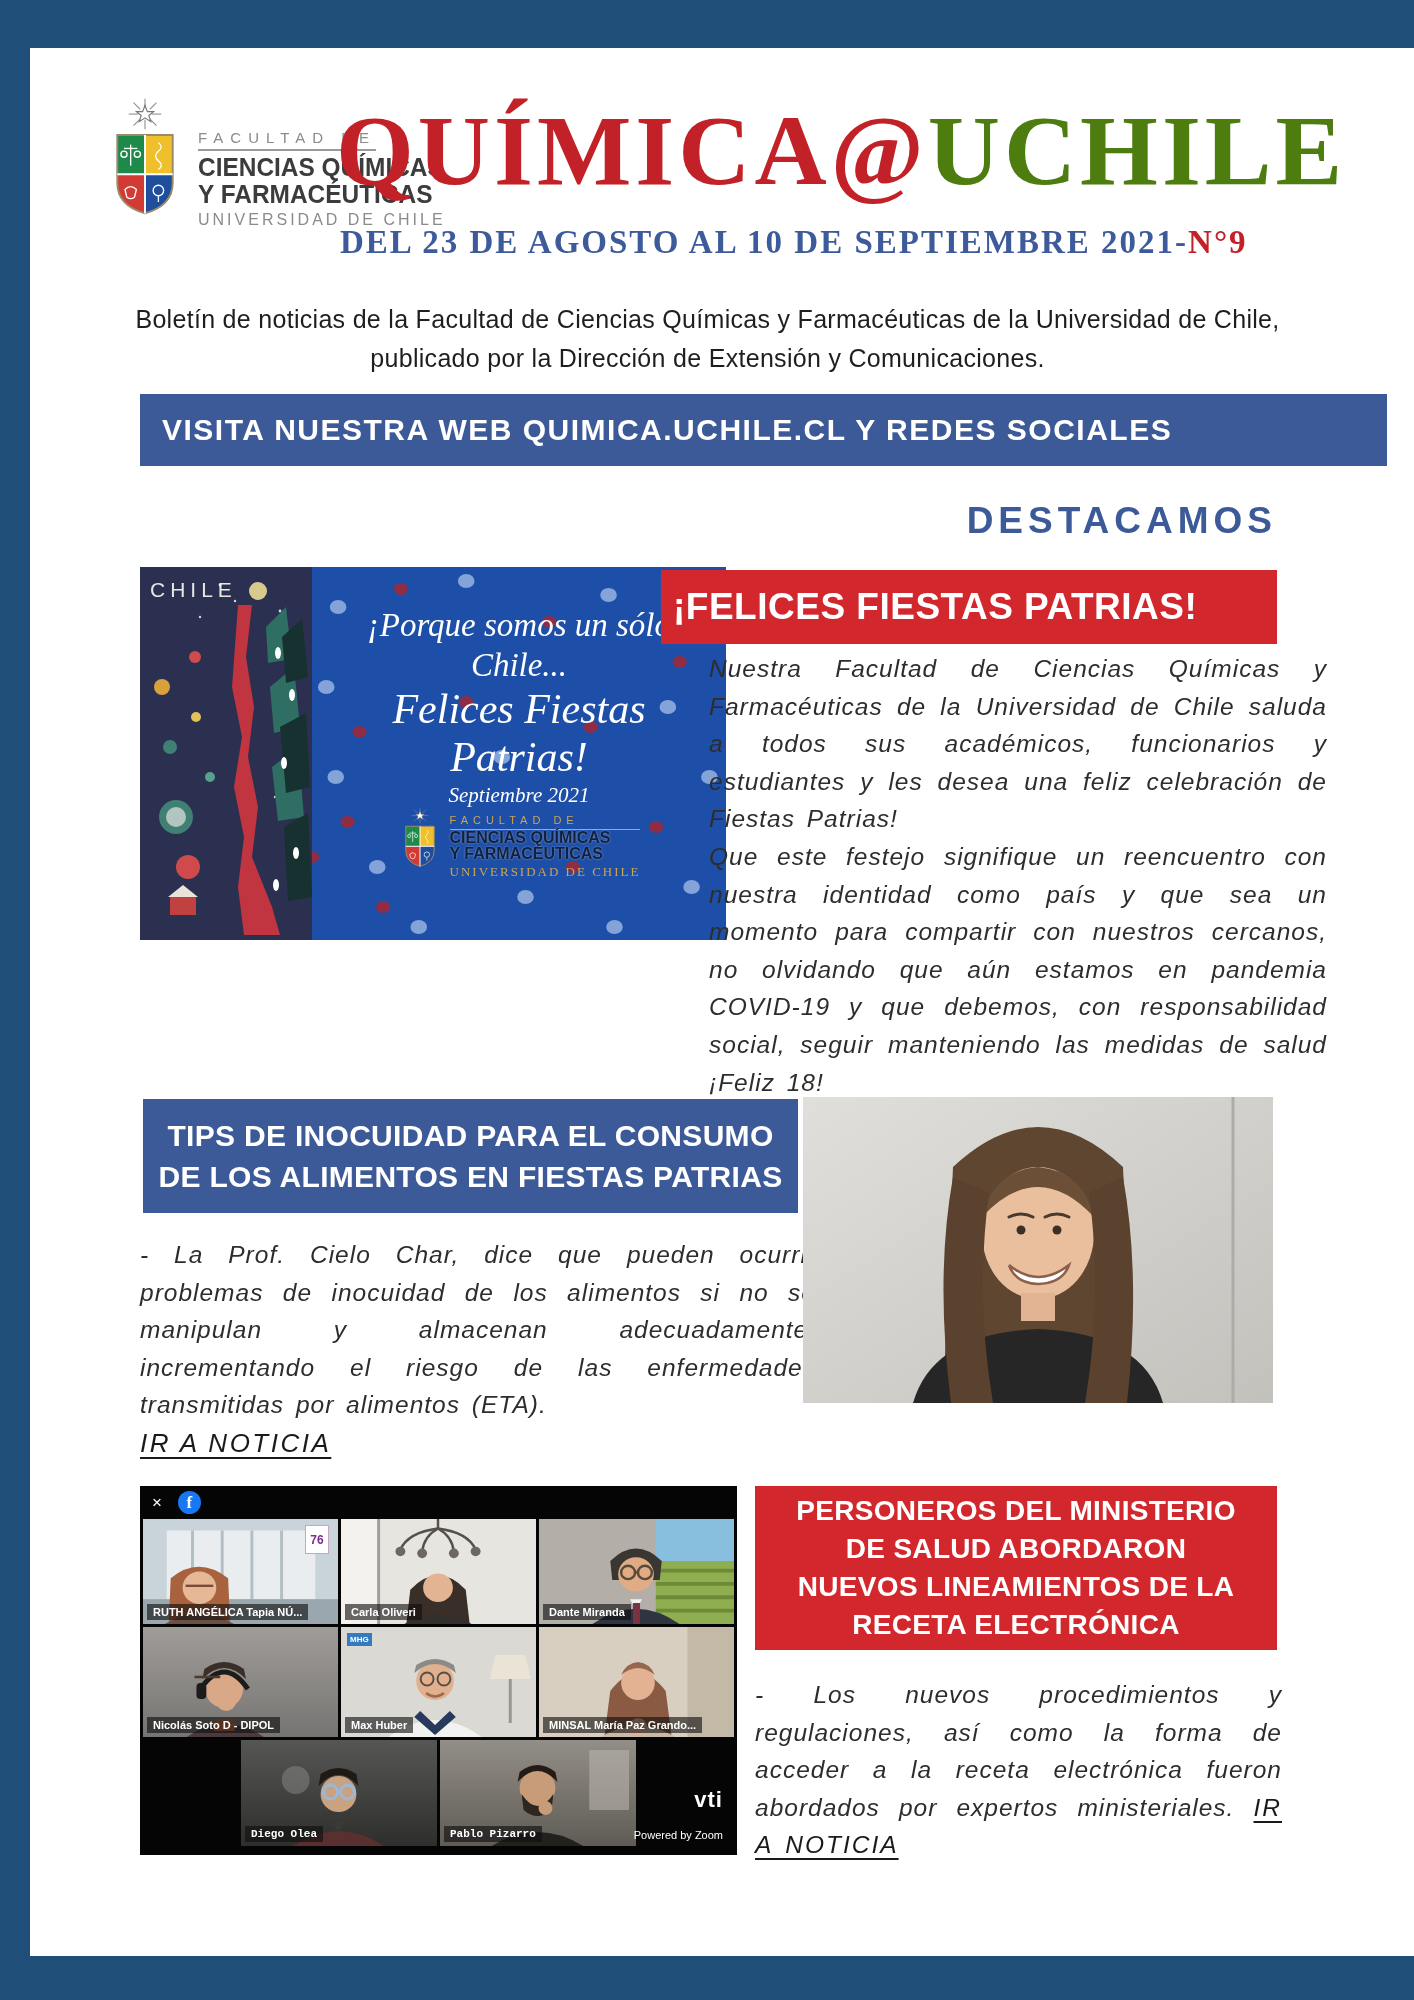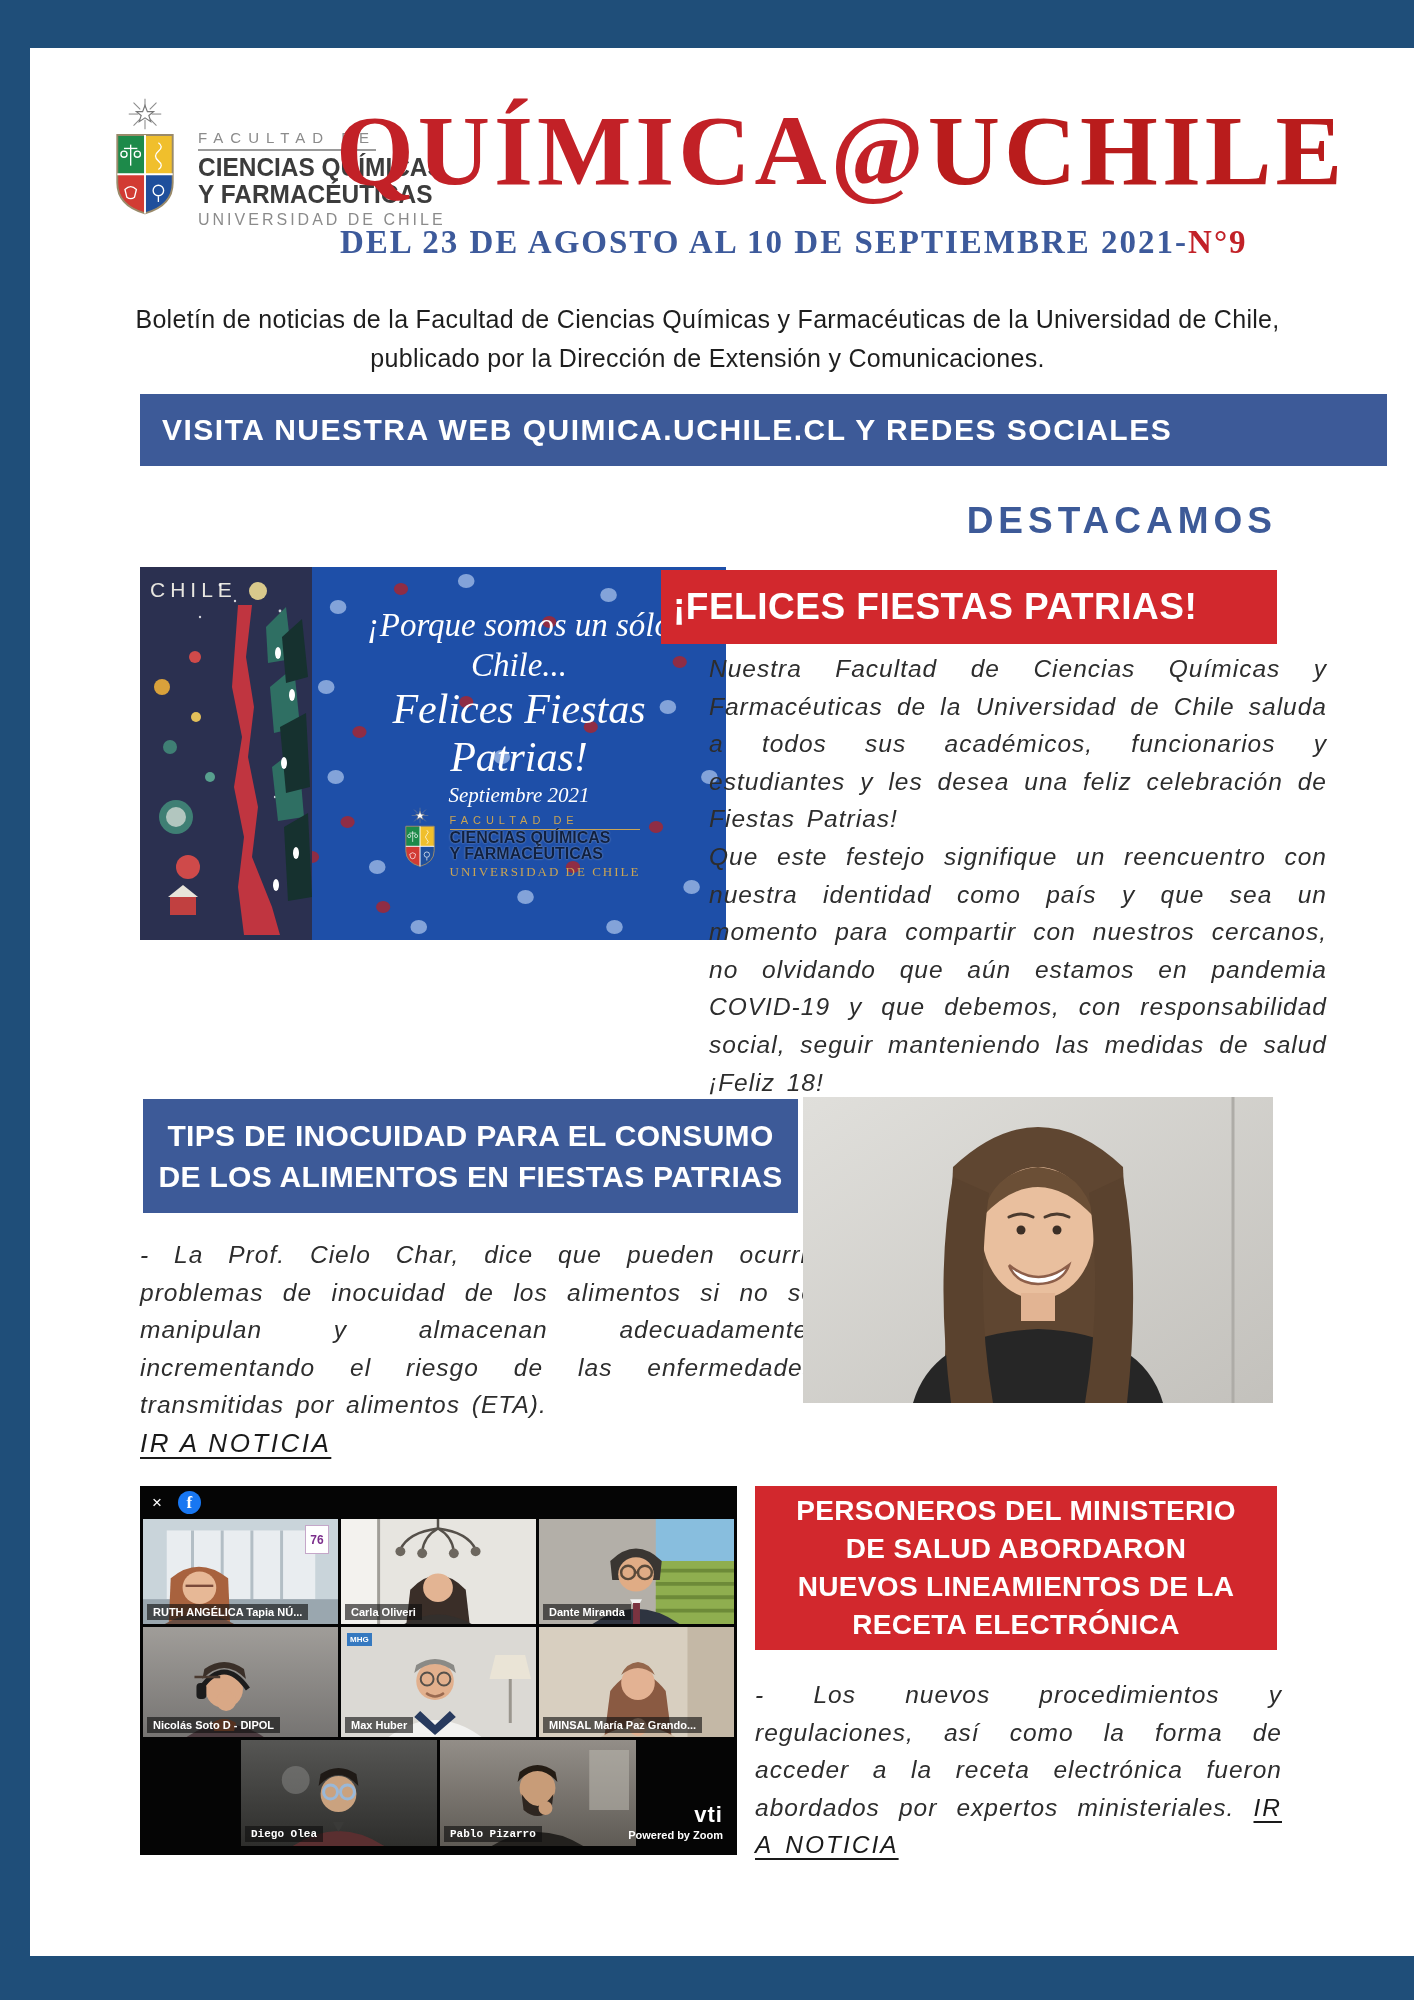--- a/index.html
+++ b/index.html
@@ -16,21 +16,21 @@
   .logo svg.shield{width:86px;height:124px;flex:none;}
   .logo-text{margin-left:10px;margin-top:34px;line-height:1.04;}
   .lg1{color:#8b8b8b;font-size:15px;letter-spacing:7px;border-bottom:2px solid #9a9a9a;
        padding-bottom:3px;margin-bottom:3px;width:fit-content;}
   .lg2,.lg3{color:#3c3c3c;font-weight:bold;font-size:26px;transform:scaleX(.94);transform-origin:left;}
   .lg4{color:#8b8b8b;font-size:16px;letter-spacing:3px;margin-top:4px;}
 
   .title{position:absolute;left:336px;top:92px;font-family:"Liberation Serif",serif;
          font-weight:bold;font-size:100px;line-height:1.18;letter-spacing:4px;white-space:nowrap;}
   .title .t-red{color:#c22127;}
-  .title .t-blue{color:#b91c1c;}
+  .title .t-blue{color:#4d7c0f;}
   .dateline{position:absolute;left:340px;top:224px;font-family:"Liberation Serif",serif;
             font-weight:bold;font-size:33px;letter-spacing:2px;color:#3d5a9b;white-space:nowrap;}
   .dateline .issue{color:#c22127;}
 
   .intro{position:absolute;left:110px;top:300px;width:1195px;text-align:center;
          font-size:25px;line-height:39px;color:#1e1e1e;letter-spacing:.3px;}
 
   .web-banner{position:absolute;left:140px;top:394px;width:1247px;height:72px;background:#3d5a98;
               color:#fff;font-weight:bold;font-size:30px;letter-spacing:1.5px;display:flex;
               align-items:center;padding-left:22px;box-sizing:border-box;}
@@ -92,21 +92,21 @@
   .pname{position:absolute;left:4px;bottom:4px;background:rgba(15,15,15,.62);color:#fff;
          font-size:11px;font-weight:bold;padding:2px 6px;white-space:nowrap;max-width:90%;
          overflow:hidden;text-overflow:ellipsis;}
   .badge76{position:absolute;top:6px;right:9px;width:22px;height:27px;background:#fff;
            border:1px solid #c5a7c9;color:#7b2d8b;font-size:12px;font-weight:bold;display:flex;
            align-items:center;justify-content:center;}
   .badgeMHG{position:absolute;top:6px;left:6px;background:#3579c0;color:#fff;font-size:8px;
             font-weight:bold;padding:2px 3px;}
   .vti{position:absolute;right:14px;bottom:14px;text-align:right;color:#fff;}
   .vti-brand{font-size:22px;font-weight:bold;letter-spacing:1px;}
-  .vti-sub{font-size:11px;font-weight:bold;margin-top:1px;}
+  .vti-sub{font-size:11px;font-weight:normal;margin-top:16px;}
 
   .f3-banner{position:absolute;left:755px;top:1486px;width:522px;height:164px;background:#d2282d;
              display:flex;align-items:center;justify-content:center;text-align:center;color:#fff;
              font-weight:bold;font-size:28px;line-height:38px;white-space:pre-line;letter-spacing:.3px;}
   .f3-body{position:absolute;left:755px;top:1676px;width:527px;}
   .f3-body .inline-link{font-style:italic;font-size:24.5px;color:#1a1a1a;letter-spacing:2px;
              text-decoration:underline;text-underline-offset:5px;word-spacing:4px;}
 </style>
 </head>
 <body>

